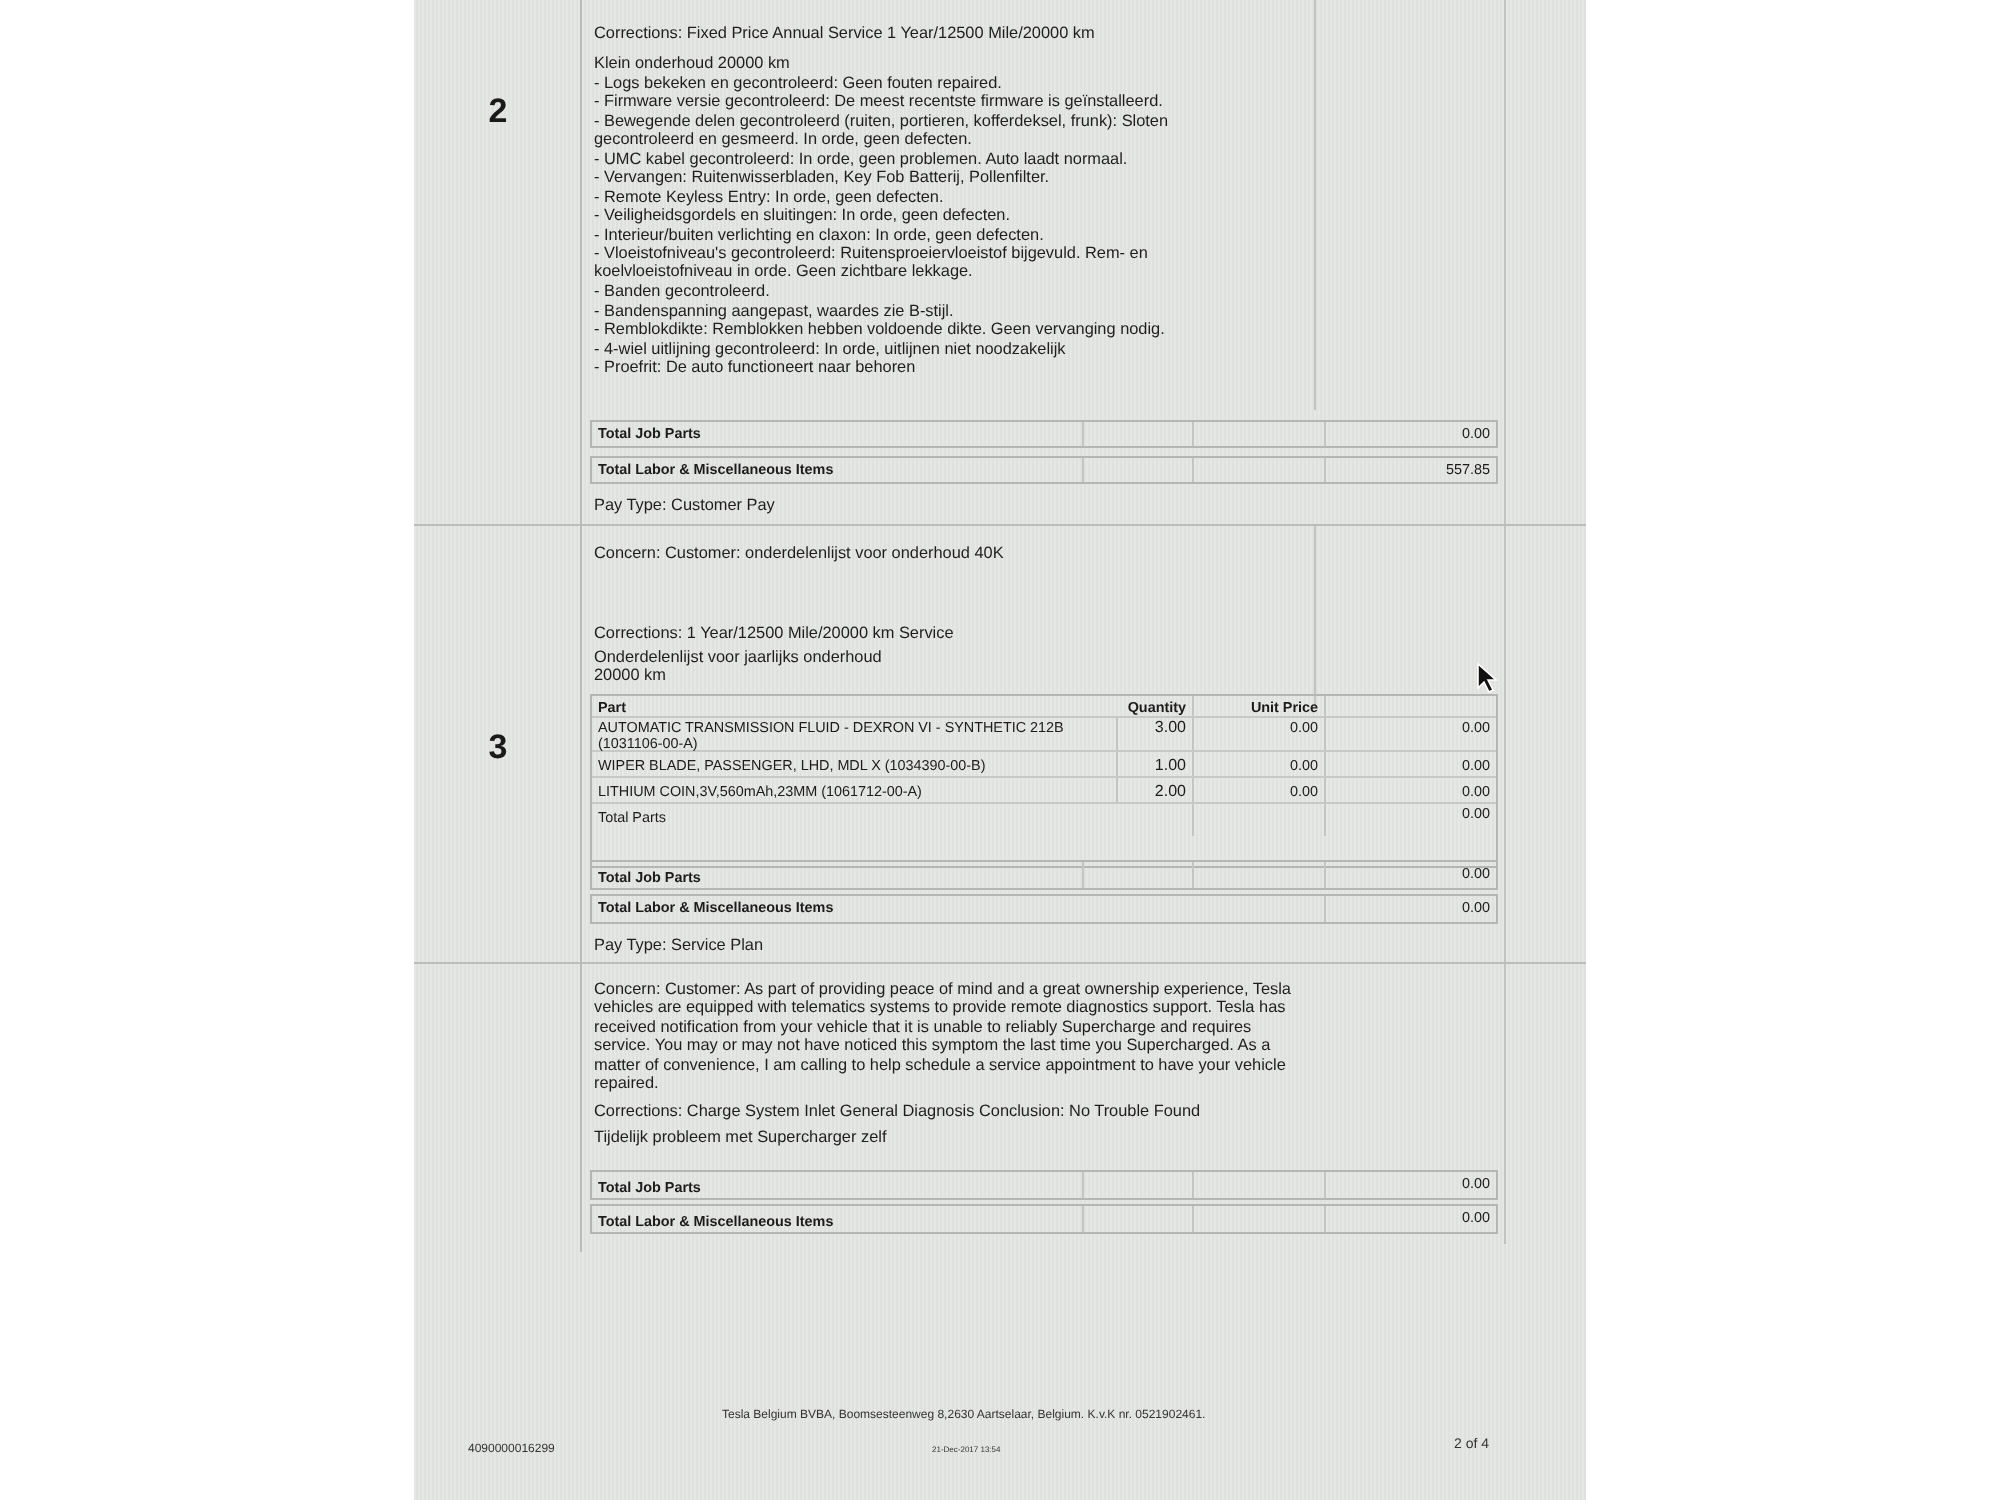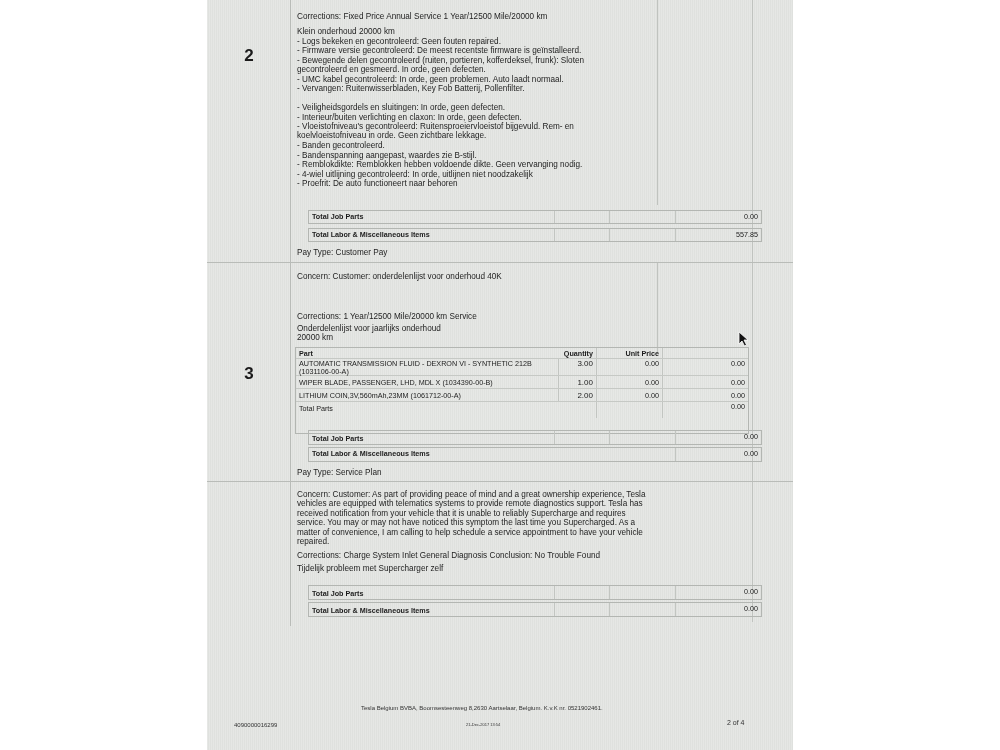--- a/index.html
+++ b/index.html
@@ -31,21 +31,21 @@
   .txt.wide { width: 370px; }
 
   .tbl { position: absolute; left: 4px; width: 454px; border: 1px solid #b3b6b2; background: rgba(255,255,255,0.05); }
   .tbl .row { position: relative; height: 13px; border-bottom: 1px solid #c6c9c5; font-size: 7.2px; line-height: 13px; }
   .tbl .row:last-child { border-bottom: none; }
   .tbl .cell { position: absolute; top: 0; bottom: 0; border-left: 1px solid #c2c5c1; padding: 0 3px; }
   .tbl .cell.first { border-left: none; left: 0; }
   .tbl .bold { font-weight: bold; }
   .right { text-align: right; }
 
-  .tot { position: absolute; left: 17px; width: 454px; height: 14px; border: 1px solid #b3b6b2; font-size: 7.2px; line-height: 12px; }
+  .tot { position: absolute; left: 4px; width: 454px; height: 14px; border: 1px solid #b3b6b2; font-size: 7.2px; line-height: 12px; }
   .tot .cell { position: absolute; top: 0; bottom: 0; border-left: 1px solid #c2c5c1; padding: 0 3px; }
   .tot .lbl { position: absolute; left: 3px; top: 0; font-weight: bold; }
 
   .footer-text { position: absolute; font-size: 6px; color: #333; white-space: nowrap; }
   .cursor { position: absolute; left: 738px; top: 331px; width: 12px; height: 16px; }
 </style>
 </head>
 <body>
 
 <div class="page">
@@ -56,20 +56,21 @@
     <div class="vline" style="left:450px; top:0; height:205px;"></div>
     <div class="vline" style="left:545px; top:0; height:262px;"></div>
     <div class="body">
       <div class="txt" style="top:12px;">Corrections: Fixed Price Annual Service 1 Year/12500 Mile/20000 km</div>
       <div class="txt" style="top:27px;">Klein onderhoud 20000 km</div>
       <div class="txt" style="top:37px;">- Logs bekeken en gecontroleerd: Geen fouten repaired.</div>
       <div class="txt" style="top:46px;">- Firmware versie gecontroleerd: De meest recentste firmware is geïnstalleerd.</div>
       <div class="txt" style="top:56px; width:325px;">- Bewegende delen gecontroleerd (ruiten, portieren, kofferdeksel, frunk): Sloten gecontroleerd en gesmeerd. In orde, geen defecten.</div>
       <div class="txt" style="top:75px;">- UMC kabel gecontroleerd: In orde, geen problemen. Auto laadt normaal.</div>
       <div class="txt" style="top:84px;">- Vervangen: Ruitenwisserbladen, Key Fob Batterij, Pollenfilter.</div>
+      <div class="txt" style="top:94px;">- Remote Keyless Entry: In orde, geen defecten.</div>
       <div class="txt" style="top:103px;">- Veiligheidsgordels en sluitingen: In orde, geen defecten.</div>
       <div class="txt" style="top:113px;">- Interieur/buiten verlichting en claxon: In orde, geen defecten.</div>
       <div class="txt" style="top:122px; width:300px;">- Vloeistofniveau's gecontroleerd: Ruitensproeiervloeistof bijgevuld. Rem- en koelvloeistofniveau in orde. Geen zichtbare lekkage.</div>
       <div class="txt" style="top:141px;">- Banden gecontroleerd.</div>
       <div class="txt" style="top:160px;">- Remblokdikte: Remblokken hebben voldoende dikte. Geen vervanging nodig.</div>
       <div class="txt" style="top:151px;">- Bandenspanning aangepast, waardes zie B-stijl.</div>
       <div class="txt" style="top:170px;">- 4-wiel uitlijning gecontroleerd: In orde, uitlijnen niet noodzakelijk</div>
       <div class="txt" style="top:179px;">- Proefrit: De auto functioneert naar behoren</div>
 
       <div class="tot" style="top:210px;">

